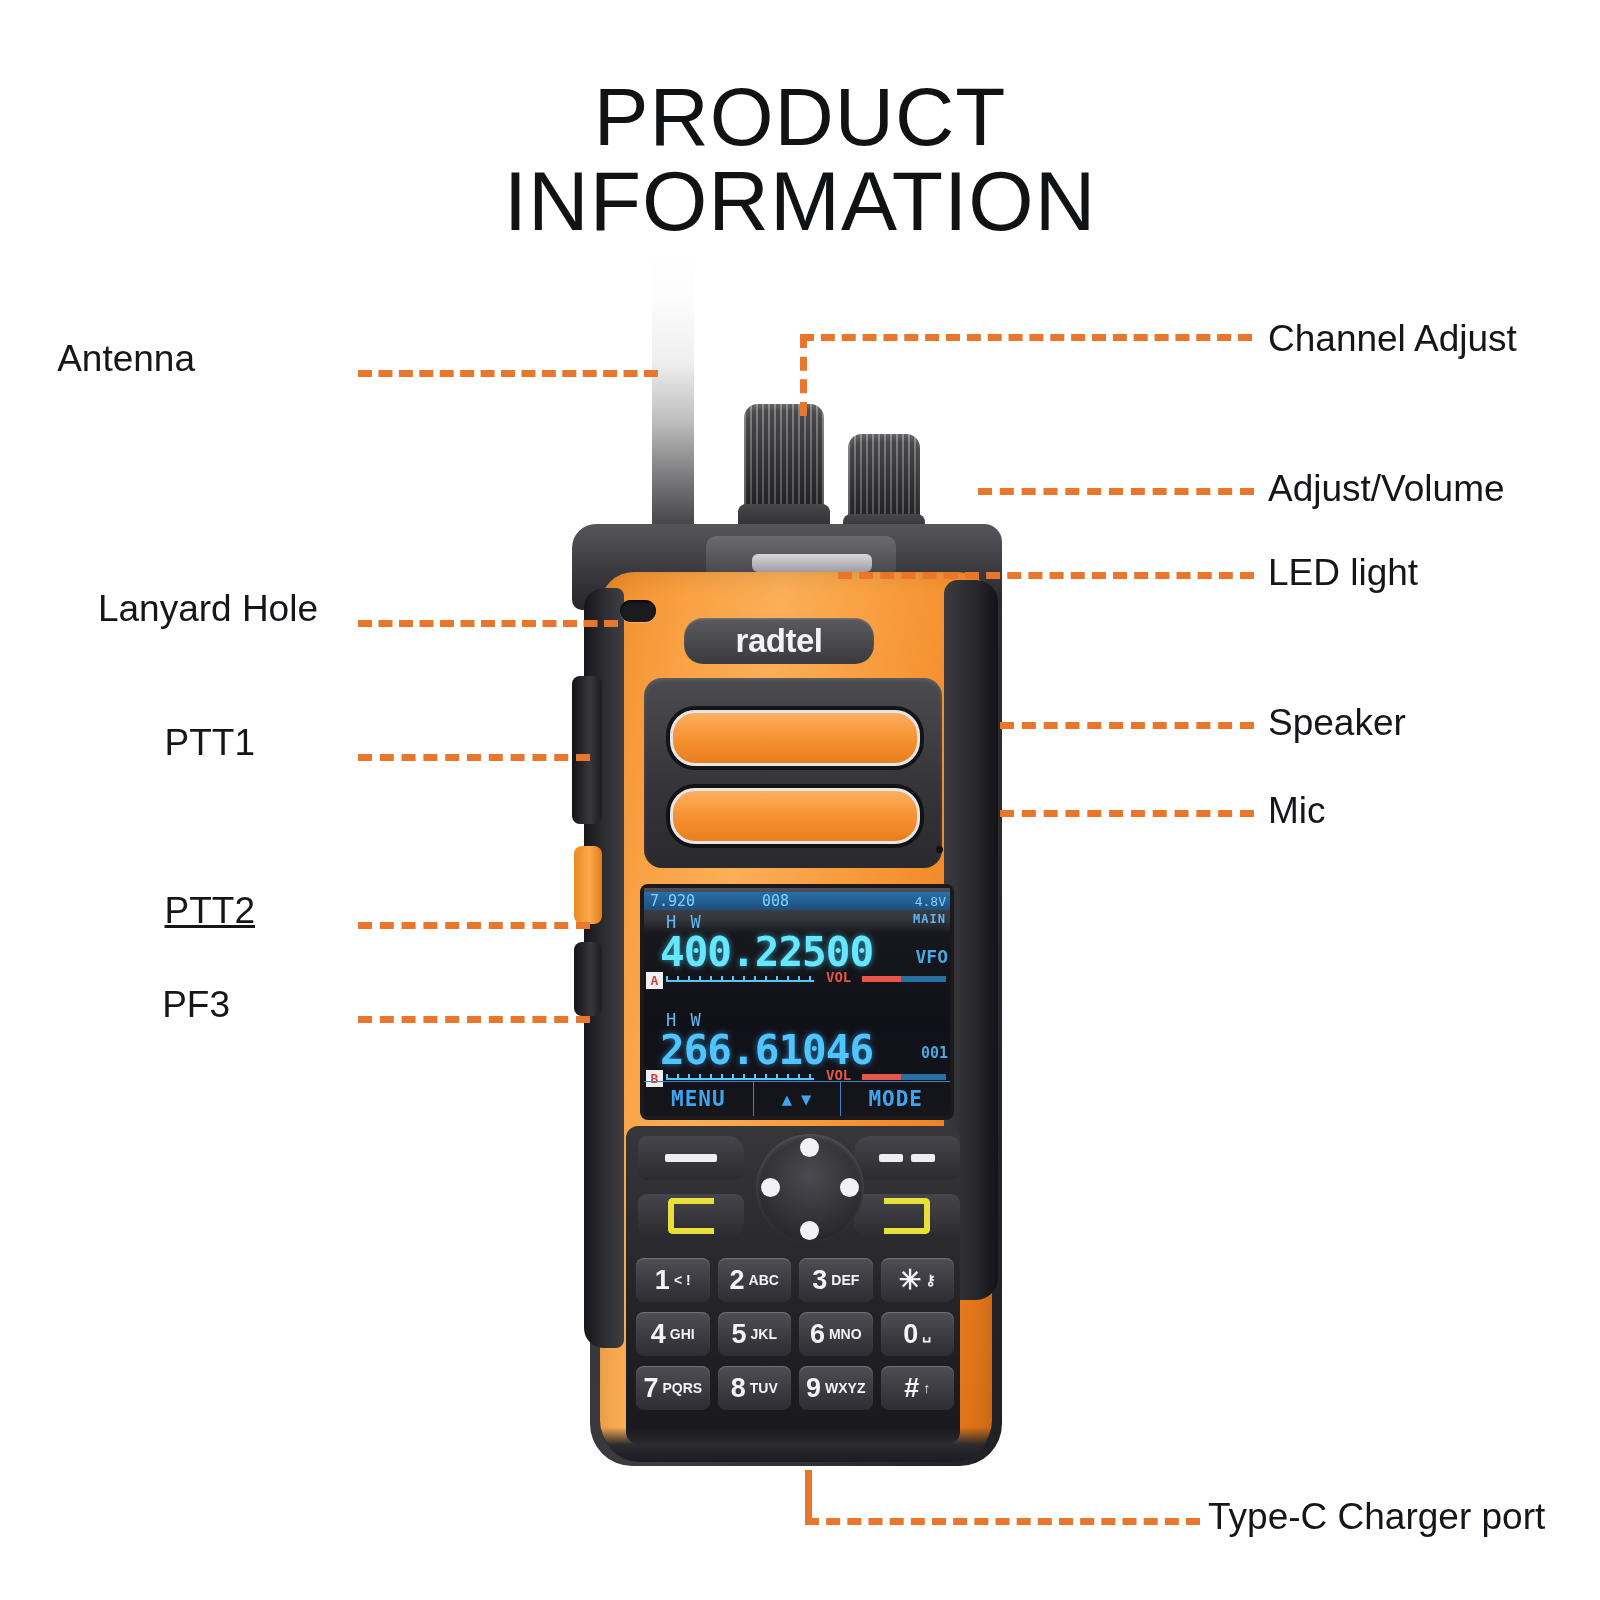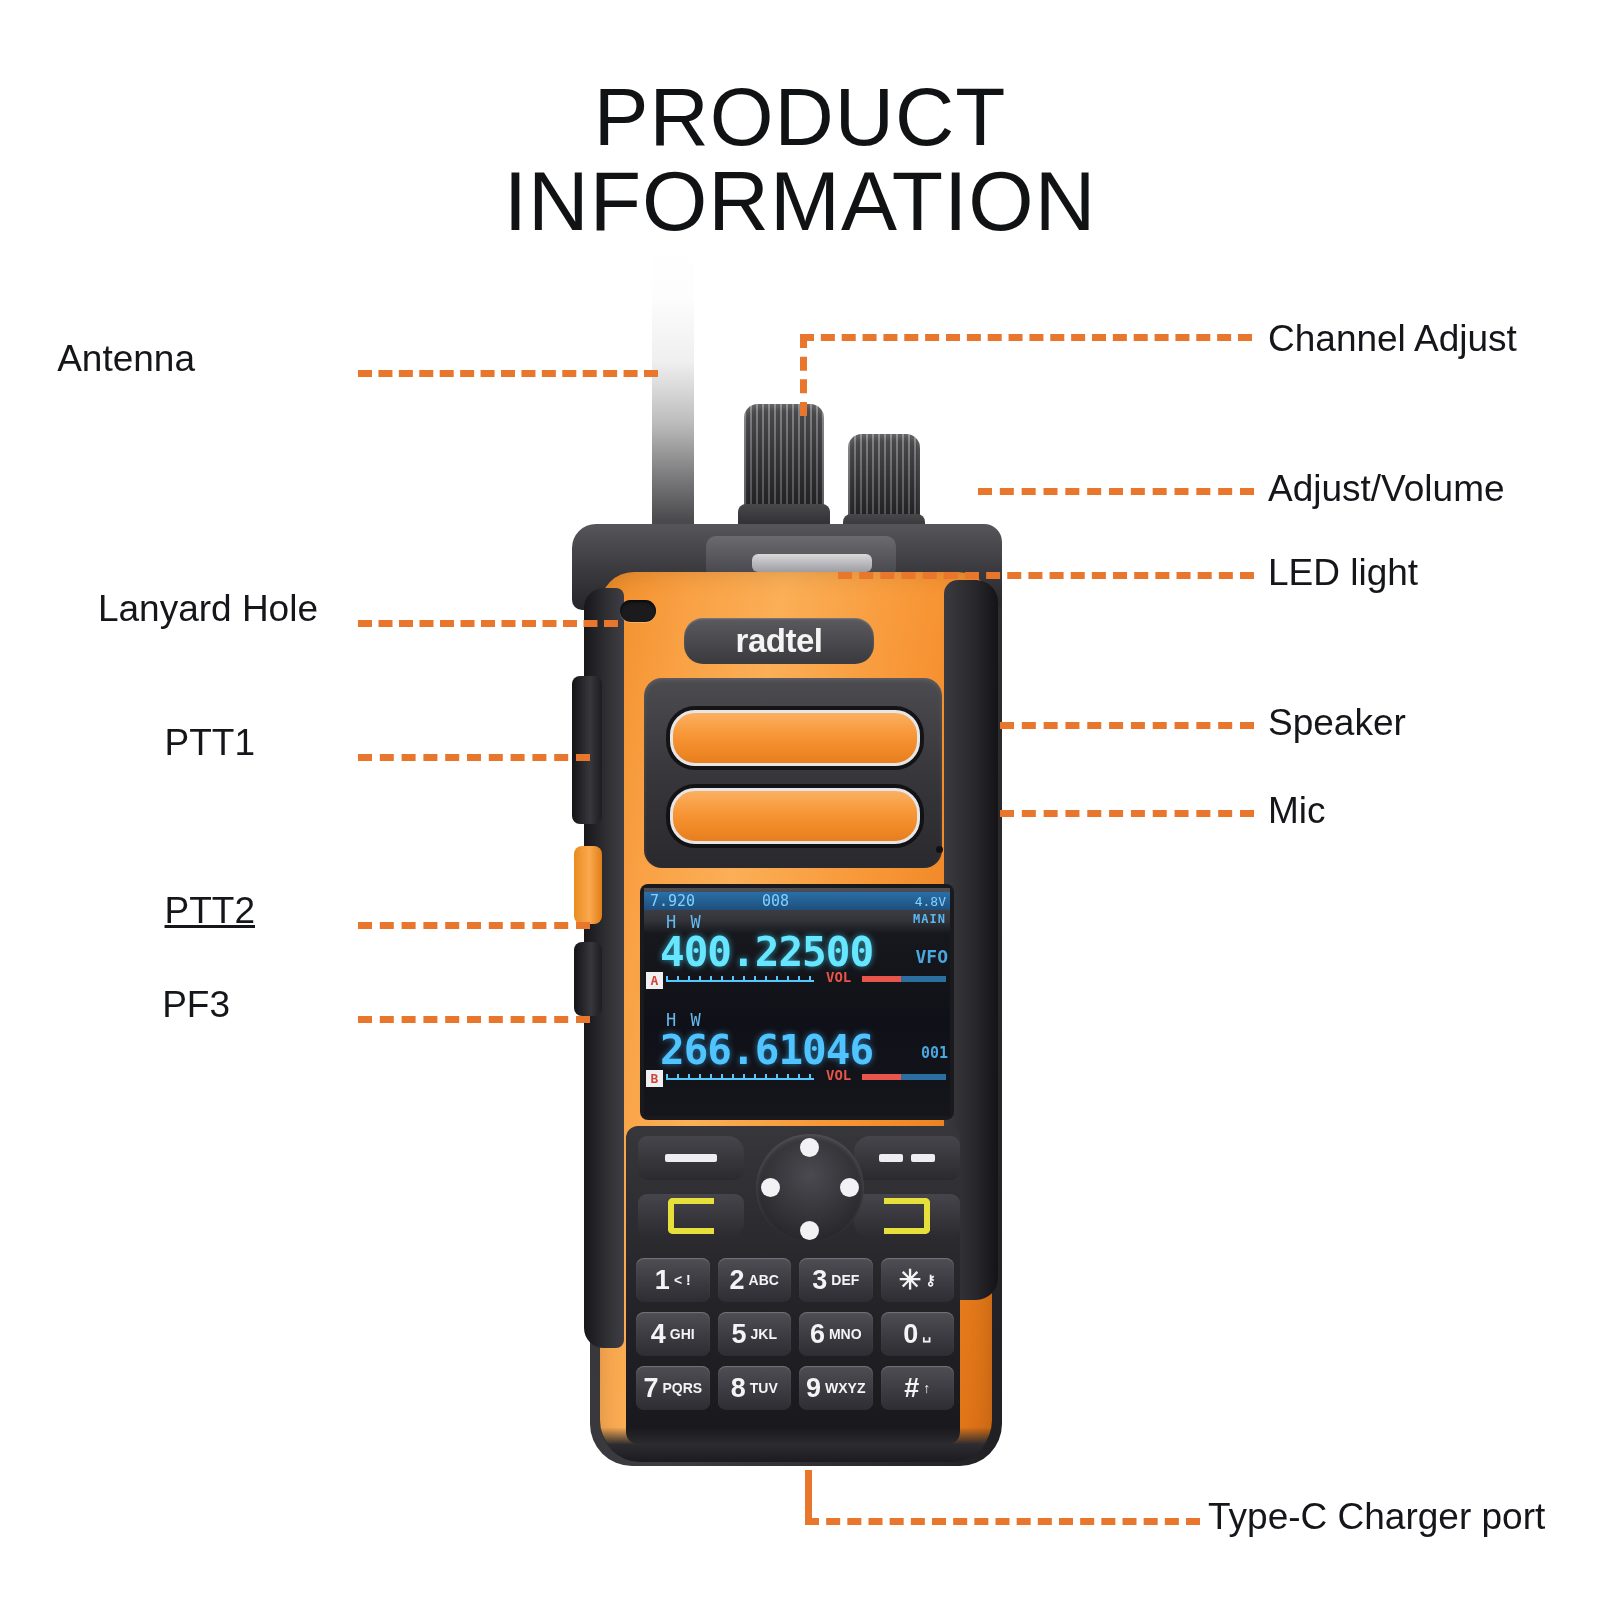--- a/index.html
+++ b/index.html
@@ -404,20 +404,28 @@
         <div class="vfotag" id="chB">001</div>
         <div class="ab" id="abB">B</div>
         <div class="smeter" id="smB"></div>
         <div class="volrow" id="volB">
           <span class="vt">VOL</span>
           <span class="vbar">
               <i></i>
             </span>
         </div>
 
+        <div class="softbar">
+          <div class="soft">MENU</div>
+          <div class="soft arrows">
+            <span>▲</span>
+            <span>▼</span>
+          </div>
+          <div class="soft">MODE</div>
+        </div>
 
       </div>
     </div>
 
     <div class="keypad-bg"></div>
 
     <div class="sidekey" id="skTL">
       <span class="gl-dash"></span>
     </div>
     <div class="sidekey" id="skBL">

